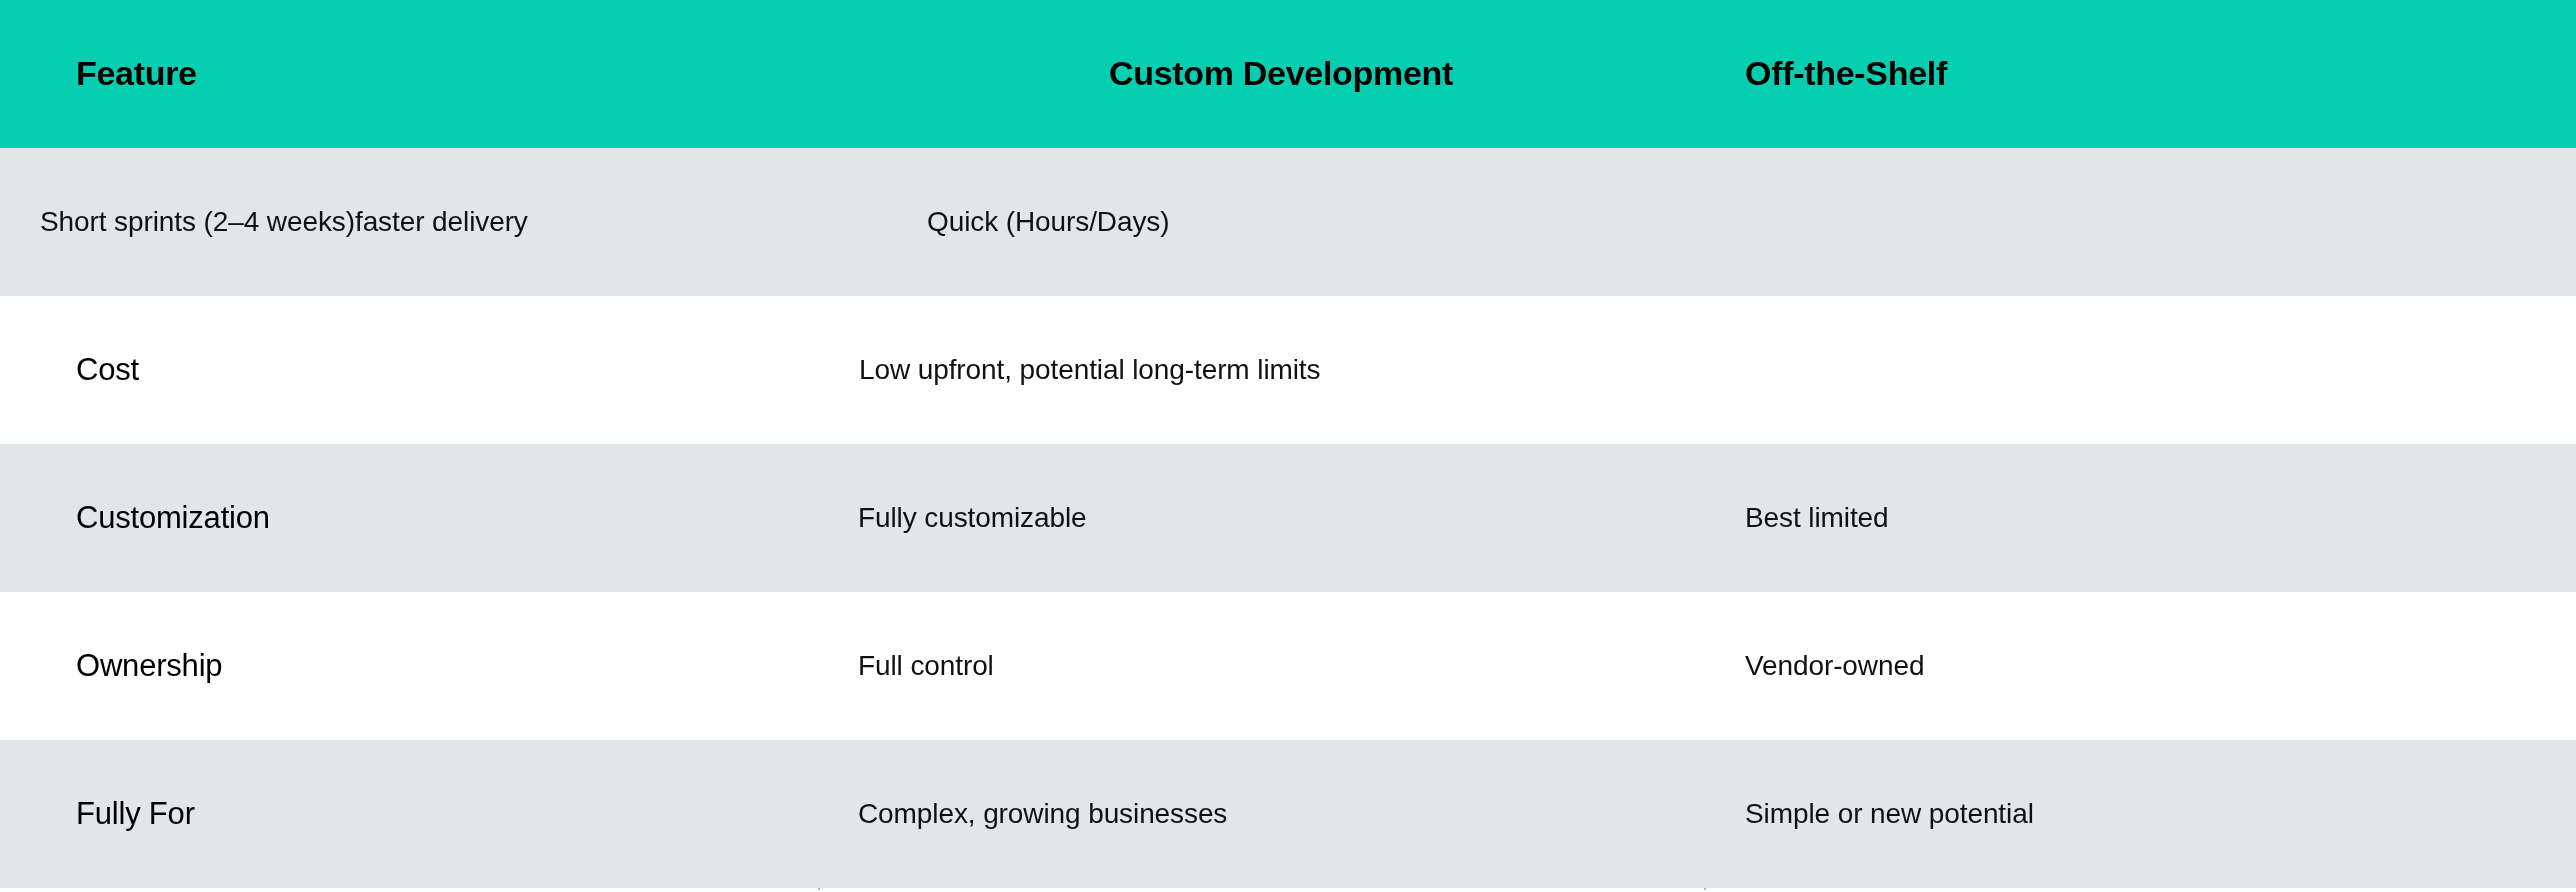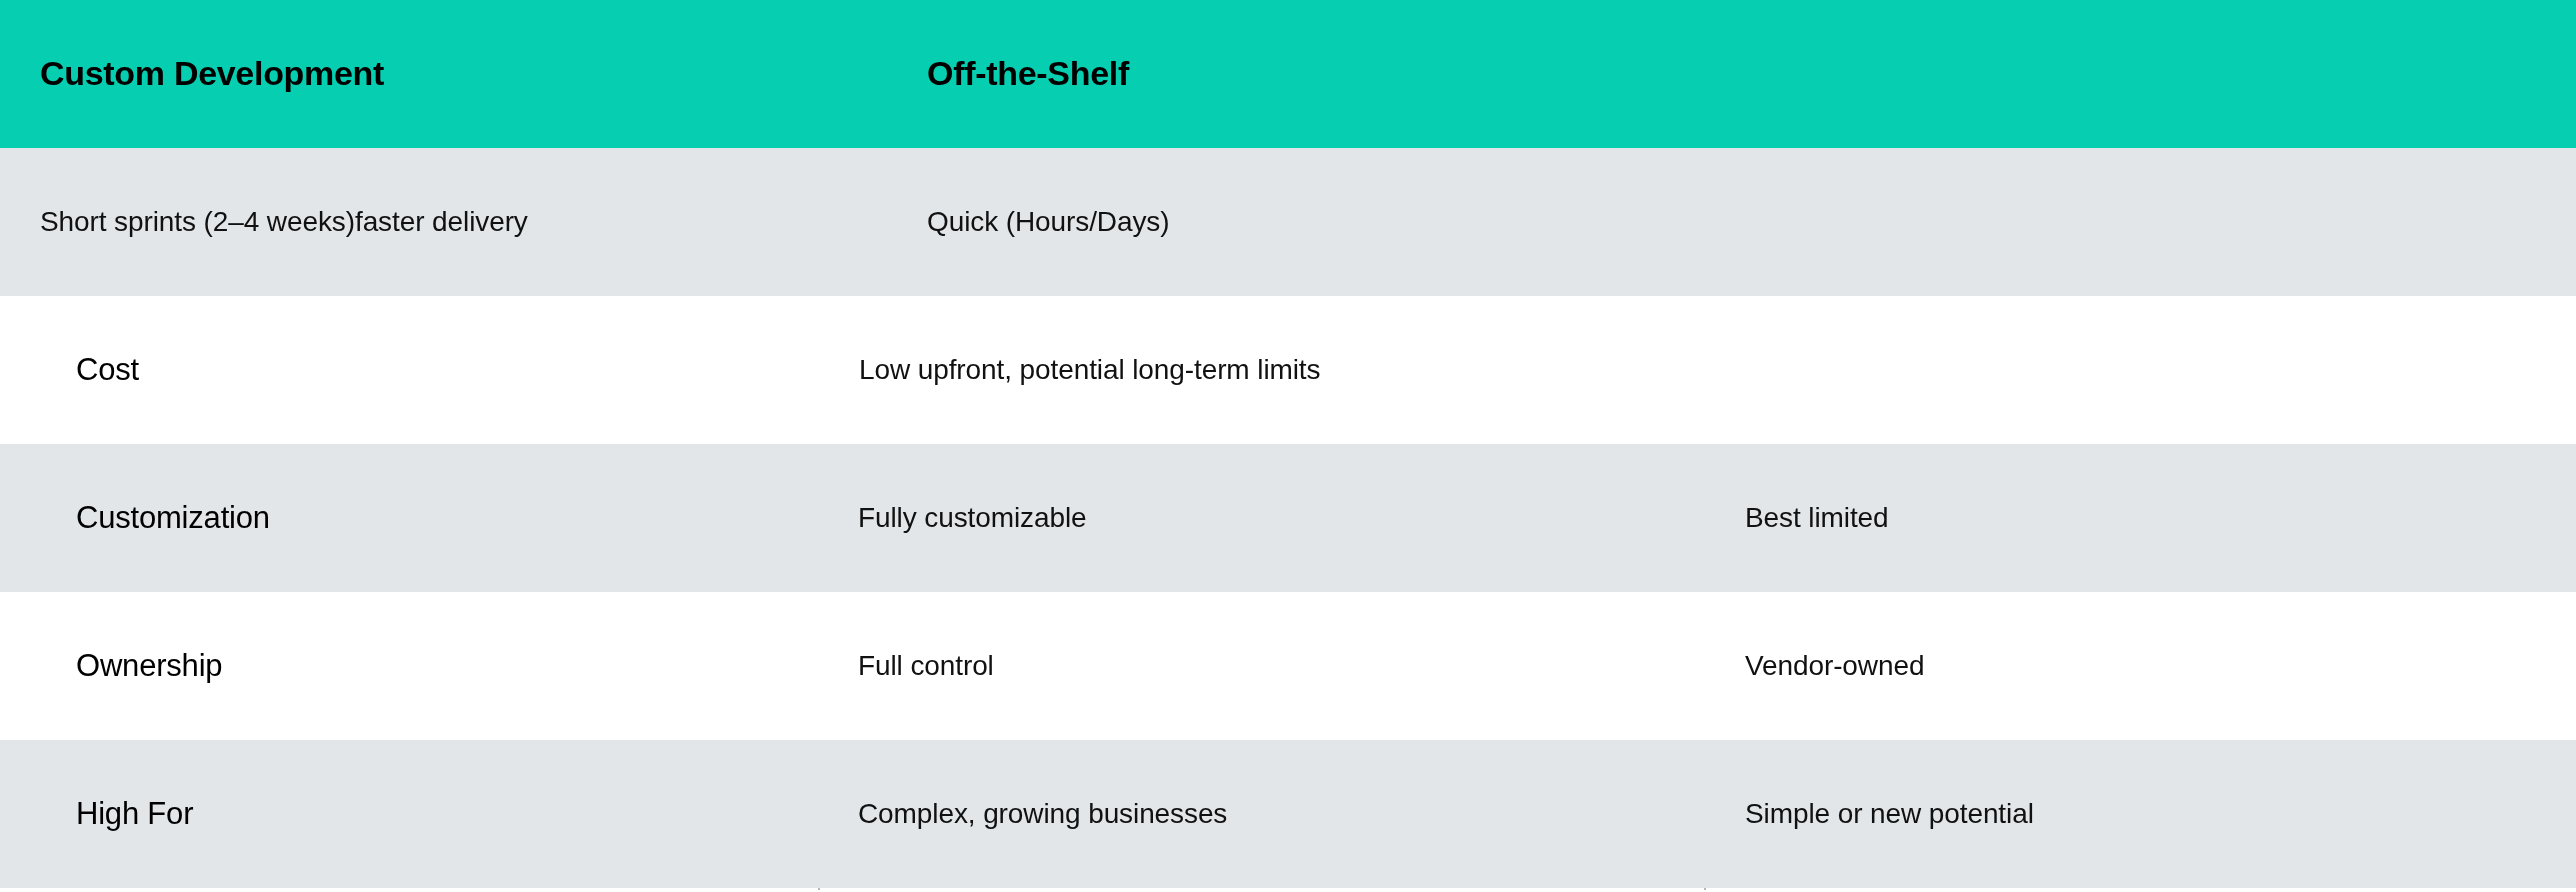--- a/index.html
+++ b/index.html
@@ -59,21 +59,21 @@
     align-items: center;
     height: 100%;
   }
 
   
   .col-feature { width: 818px; padding-left: 76px; }
   .col-custom  { width: 886px; padding-left: 40px; }
   .col-ots     { width: 958px; padding-left: 41px; }
 
   .t-head .col-feature { padding-left: 76px; }
-  .t-head .col-custom  { padding-left: 40px; }
+  .t-head .col-custom  { padding-left: 40px; justify-content: center; }
   .t-head .col-ots     { padding-left: 41px; }
 
   .feature-label {
     font-size: 31px;
     font-weight: 400;
     color: #000000;
     line-height: 1.15;
     letter-spacing: -0.2px;
   }
   .value-text {
@@ -101,20 +101,23 @@
   .row-stack { position: relative; z-index: 1; }
 </style>
 </head>
 <body>
 
 <div id="comparison-table">
 
   <div class="row-stack">
 
     <div class="t-row t-head">
+      <div class="cell col-feature">
+        <span>Feature</span>
+      </div>
       <div class="cell col-custom">
         <span>Custom Development</span>
       </div>
       <div class="cell col-ots">
         <span>Off-the-Shelf</span>
       </div>
     </div>
 
     <div class="t-row t-body-row shaded">
       <div class="cell col-custom">
@@ -153,21 +156,21 @@
       <div class="cell col-custom">
         <span class="value-text">Full control</span>
       </div>
       <div class="cell col-ots">
         <span class="value-text">Vendor-owned</span>
       </div>
     </div>
 
     <div class="t-row t-body-row shaded">
       <div class="cell col-feature">
-        <span class="feature-label">High For</span>
+        <span class="feature-label">Fully For</span>
       </div>
       <div class="cell col-custom">
         <span class="value-text">Complex, growing businesses</span>
       </div>
       <div class="cell col-ots">
         <span class="value-text">Simple or new potential</span>
       </div>
     </div>
   </div>
 

